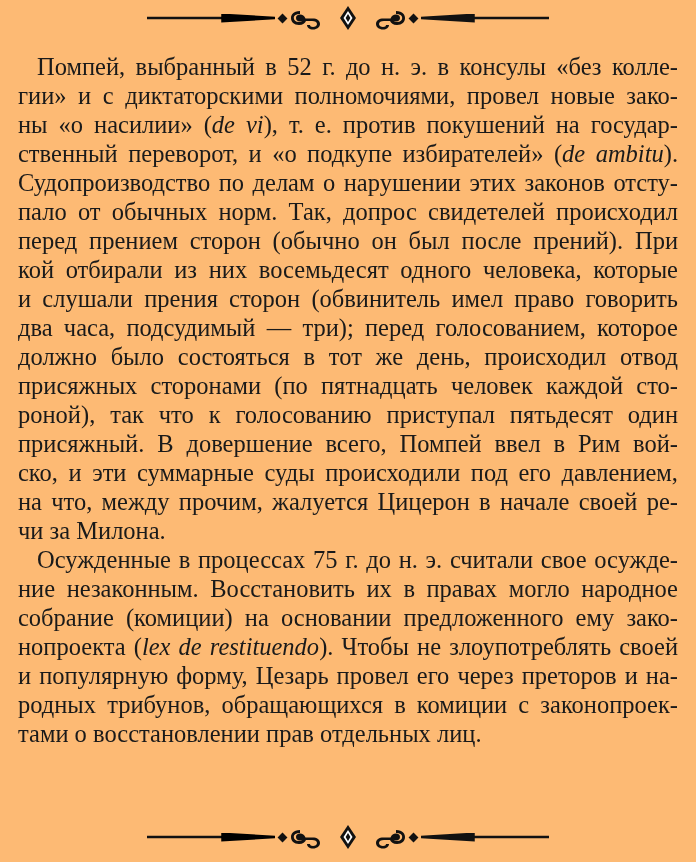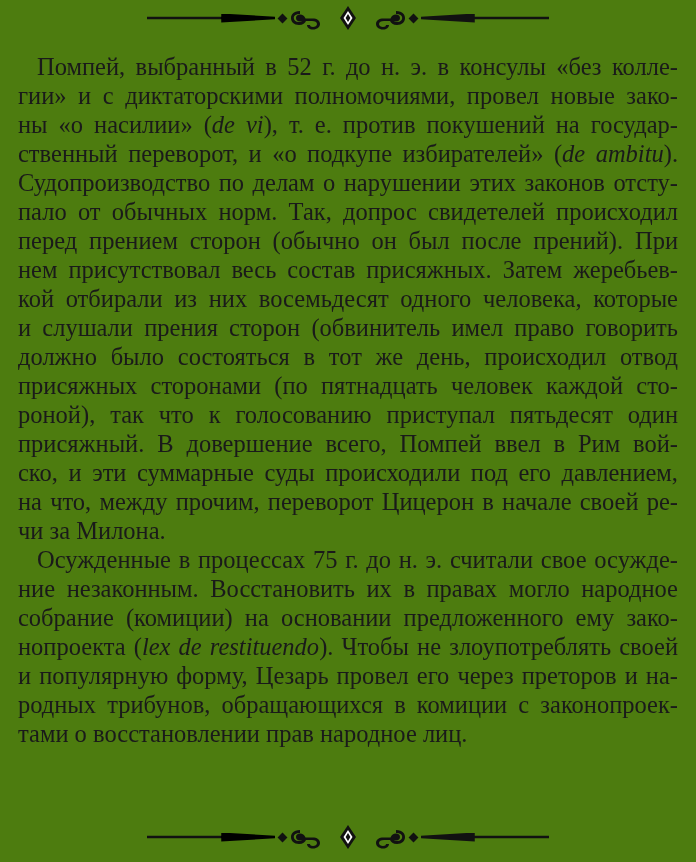--- a/index.html
+++ b/index.html
@@ -5,21 +5,21 @@
 <style>
   html, body {
     margin: 0;
     padding: 0;
     background: #ffffff;
   }
   .page {
     position: relative;
     width: 696px;
     height: 862px;
-    background: #4d7c0f;
+    background: #fdba74;
     overflow: hidden;
     font-family: "Liberation Serif", "DejaVu Serif", serif;
     color: #1a1a1a;
     box-sizing: border-box;
   }
 
   
   .ornament {
     position: absolute;
     left: 0;
@@ -112,39 +112,39 @@
 
   <div class="body-text" style="color: rgb(26, 26, 26);">
       <p class="para">
         <span class="ln indent"><span>Помпей, выбранный в 52 г. до н. э. в консулы «без колле-</span></span>
         <span class="ln"><span>гии» и с диктаторскими полномочиями, провел новые зако-</span></span>
         <span class="ln"><span>ны «о насилии» (</span><i>de vi</i><span>), т. е. против покушений на государ-</span></span>
         <span class="ln"><span>ственный переворот, и «о подкупе избирателей» (</span><i>de ambitu</i><span>).</span></span>
         <span class="ln"><span>Судопроизводство по делам о нарушении этих законов отсту-</span></span>
         <span class="ln"><span>пало от обычных норм. Так, допрос свидетелей происходил</span></span>
         <span class="ln"><span>перед прением сторон (обычно он был после прений). При</span></span>
-        <span class="ln"><span>нем присутствовал весь состав присяжных. Затем жеребьев-</span></span>
         <span class="ln"><span>кой отбирали из них восемьдесят одного человека, которые</span></span>
         <span class="ln"><span>и слушали прения сторон (обвинитель имел право говорить</span></span>
+        <span class="ln"><span>два часа, подсудимый — три); перед голосованием, которое</span></span>
         <span class="ln"><span>должно было состояться в тот же день, происходил отвод</span></span>
         <span class="ln"><span>присяжных сторонами (по пятнадцать человек каждой сто-</span></span>
         <span class="ln"><span>роной), так что к голосованию приступал пятьдесят один</span></span>
         <span class="ln"><span>присяжный. В довершение всего, Помпей ввел в Рим вой-</span></span>
         <span class="ln"><span>ско, и эти суммарные суды происходили под его давлением,</span></span>
-        <span class="ln"><span>на что, между прочим, переворот Цицерон в начале своей ре-</span></span>
+        <span class="ln"><span>на что, между прочим, жалуется Цицерон в начале своей ре-</span></span>
         <span class="ln last"><span>чи за Милона.</span></span>
       </p>
       <p class="para">
         <span class="ln indent"><span>Осужденные в процессах 75 г. до н. э. считали свое осужде-</span></span>
         <span class="ln"><span>ние незаконным. Восстановить их в правах могло народное</span></span>
         <span class="ln"><span>собрание (комиции) на основании предложенного ему зако-</span></span>
         <span class="ln"><span>нопроекта (</span><i>lex de restituendo</i><span>). Чтобы не злоупотреблять своей</span></span>
         <span class="ln"><span>и популярную форму, Цезарь провел его через преторов и на-</span></span>
         <span class="ln"><span>родных трибунов, обращающихся в комиции с законопроек-</span></span>
-        <span class="ln last"><span>тами о восстановлении прав народное лиц.</span></span>
+        <span class="ln last"><span>тами о восстановлении прав отдельных лиц.</span></span>
       </p>
     </div>
 
   <div class="ornament ornament-bottom">
     <span class="orn-rule left"></span>
     <span class="orn-dot"></span>
     <svg class="orn-svg" width="116" height="24" viewBox="0 0 116 24">
       <g fill="#111">
         <path d="M10 5 C3 5 1 9 1 12 C1 16 4 19 9 19 C13 19 15 17 16 15 L22 15 C25 15 27 16 27 18 C27 20 25 21 23 21 C21 21 20 20 20 19 L17 19 C17 21.5 19.5 23.5 23 23.5 C27 23.5 30 21 30 18 C30 14.5 27 12.5 22.5 12.5 L15.5 12.5 C14.5 10 12.5 8.5 10 8.5 C7.5 8.5 6 10 6 12 C6 14 7.5 15.5 10 15.5 C11 15.5 11.8 15.2 12.4 14.7 C11.6 15.6 10.6 16 9 16 C5.5 16 3.8 14.2 3.8 12 C3.8 9.6 5.8 8 10 8 Z"></path>
         <path d="M106 5 C113 5 115 9 115 12 C115 16 112 19 107 19 C103 19 101 17 100 15 L94 15 C91 15 89 16 89 18 C89 20 91 21 93 21 C95 21 96 20 96 19 L99 19 C99 21.5 96.5 23.5 93 23.5 C89 23.5 86 21 86 18 C86 14.5 89 12.5 93.5 12.5 L100.5 12.5 C101.5 10 103.5 8.5 106 8.5 C108.5 8.5 110 10 110 12 C110 14 108.5 15.5 106 15.5 C105 15.5 104.2 15.2 103.6 14.7 C104.4 15.6 105.4 16 107 16 C110.5 16 112.2 14.2 112.2 12 C112.2 9.6 110.2 8 106 8 Z"></path>

